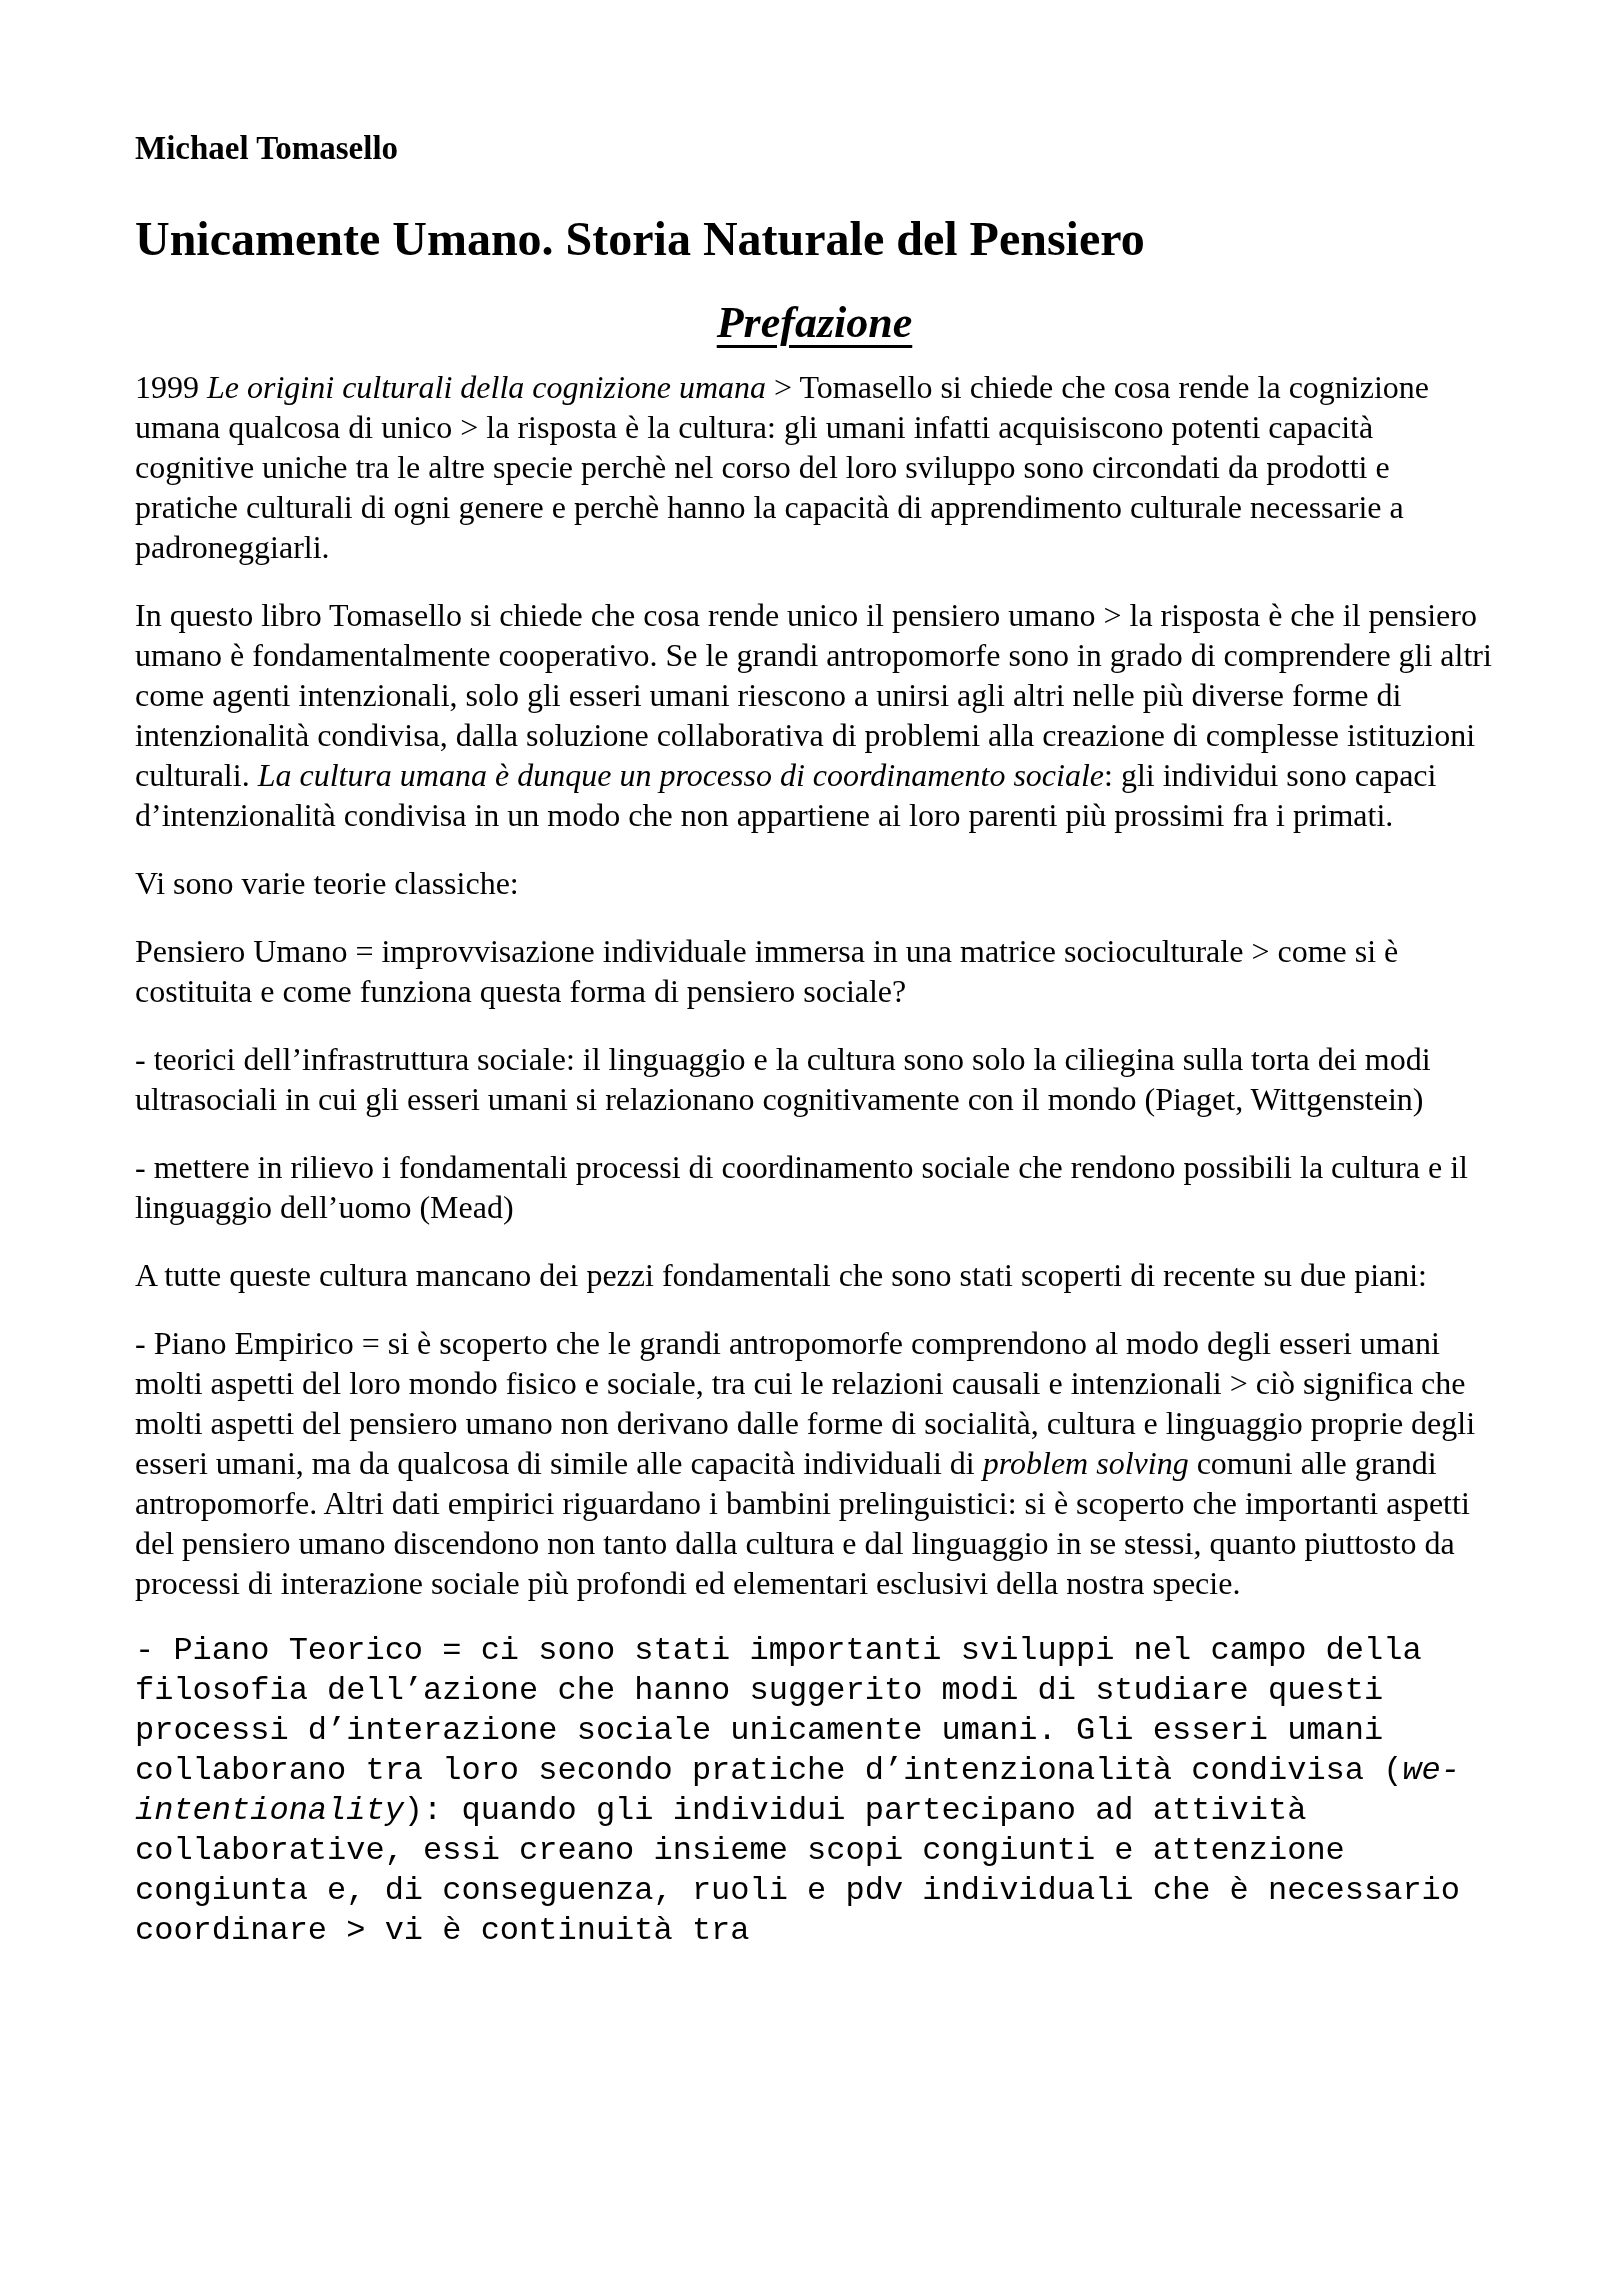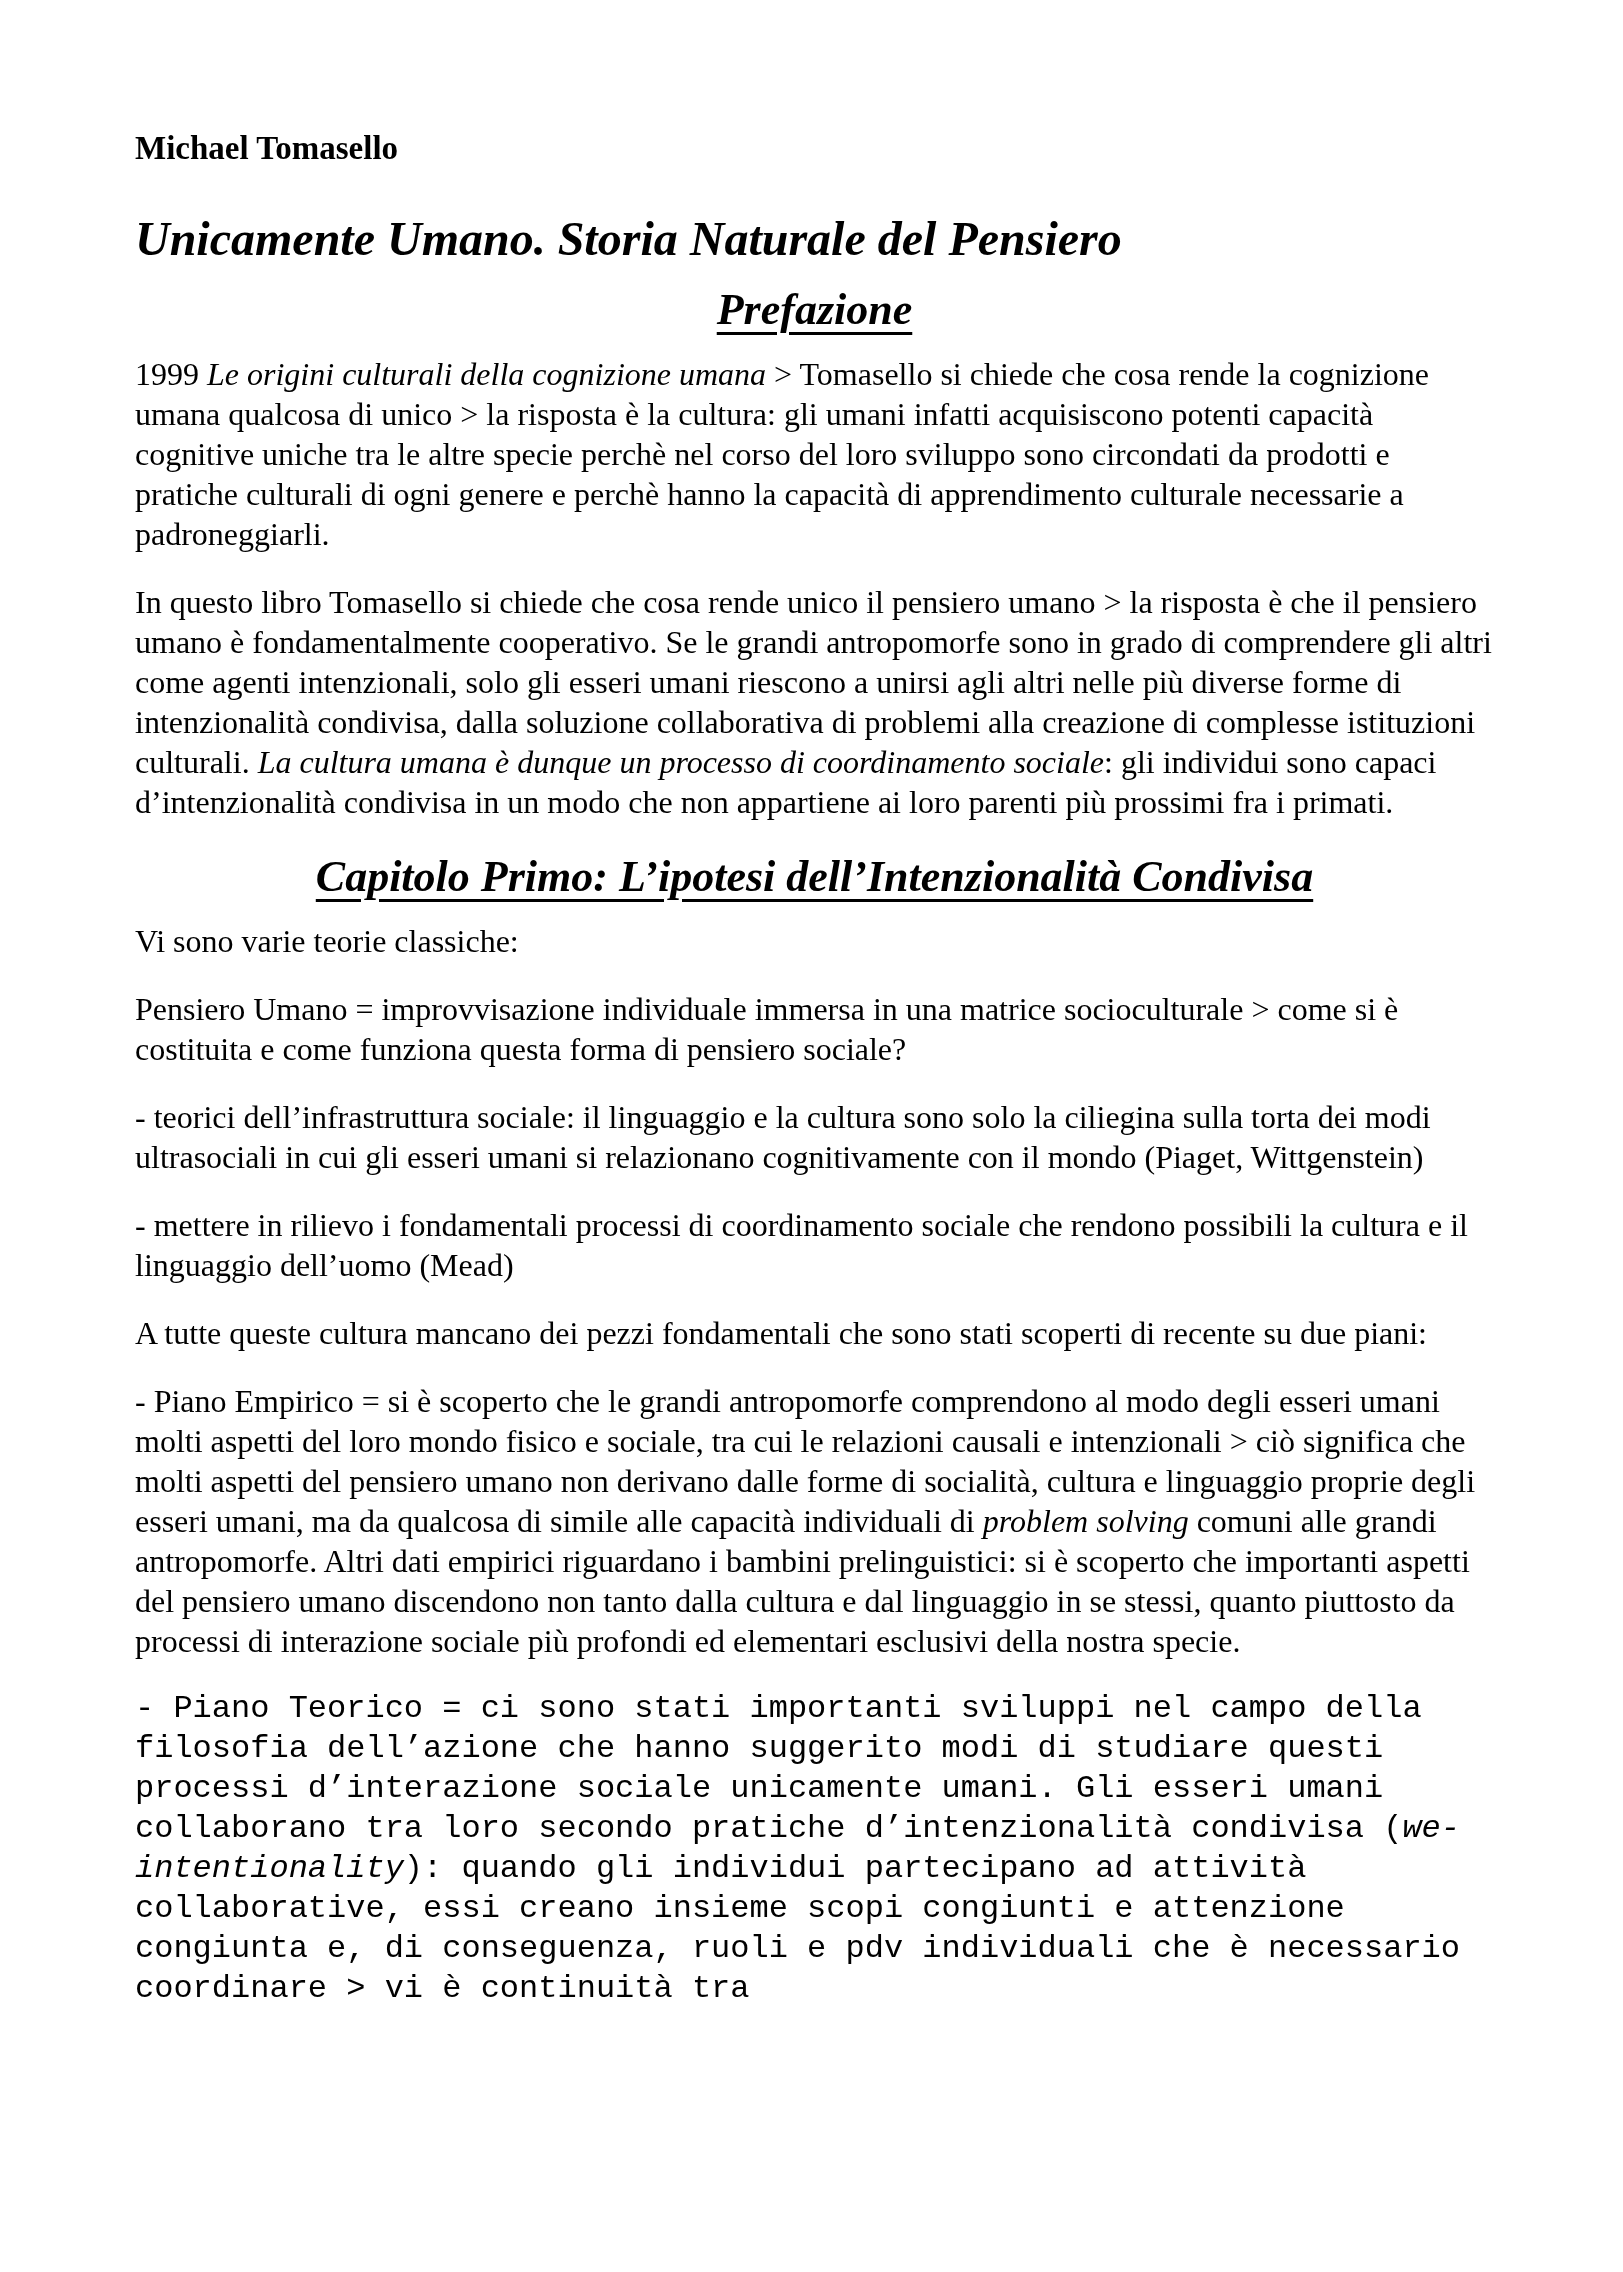--- a/index.html
+++ b/index.html
@@ -15,23 +15,22 @@
   }
   .author {
     font-size: 33px;
     font-weight: bold;
     line-height: 40px;
     margin: 0 0 42px 0;
   }
   .book-title {
     font-size: 48px;
     font-weight: bold;
-    font-style: italic;
     line-height: 58px;
-    margin: 0 0 15px 0;
+    margin: 0 0 28px 0;
   }
   .section-heading {
     font-size: 44px;
     font-weight: bold;
     font-style: italic;
     line-height: 54px;
     margin: 0 0 17px 0;
     text-decoration: underline;
     text-decoration-thickness: 3.1px;
     text-underline-offset: 7.7px;
@@ -54,21 +53,20 @@
   <p class="author">Michael Tomasello</p>
 
   <h1 class="book-title">Unicamente Umano. Storia Naturale del Pensiero</h1>
 
   <h2 class="section-heading">Prefazione</h2>
 
   <p class="para"><span>1999 </span><span class="italic-run">Le origini culturali della cognizione umana</span><span> &gt; Tomasello si chiede che cosa rende la cognizione umana qualcosa di unico &gt; la risposta è la cultura: gli umani infatti acquisiscono potenti capacità cognitive uniche tra le altre specie perchè nel corso del loro sviluppo sono circondati da prodotti e pratiche culturali di ogni genere e perchè hanno la capacità di apprendimento culturale necessarie a padroneggiarli.</span></p>
 
   <p class="para"><span>In questo libro Tomasello si chiede che cosa rende unico il pensiero umano &gt; la risposta è che il pensiero umano è fondamentalmente cooperativo. Se le grandi antropomorfe sono in grado di comprendere gli altri come agenti intenzionali, solo gli esseri umani riescono a unirsi agli altri nelle più diverse forme di intenzionalità condivisa, dalla soluzione collaborativa di problemi alla creazione di complesse istituzioni culturali. </span><span class="italic-run">La cultura umana è dunque un processo di coordinamento sociale</span><span>: gli individui sono capaci d’intenzionalità condivisa in un modo che non appartiene ai loro parenti più prossimi fra i primati.</span></p>
 
-  <h2 class="section-heading">Capitolo Primo: L’ipotesi dell’Intenzionalità Condivisa</h2>
 
   <p class="para">Vi sono varie teorie classiche:</p>
 
   <p class="para">Pensiero Umano = improvvisazione individuale immersa in una matrice socioculturale &gt; come si è costituita e come funziona questa forma di pensiero sociale?</p>
 
 
   <p class="para">- teorici dell’infrastruttura sociale: il linguaggio e la cultura sono solo la ciliegina sulla torta dei modi ultrasociali in cui gli esseri umani si relazionano cognitivamente con il mondo (Piaget, Wittgenstein)</p>
 
   <p class="para">- mettere in rilievo i fondamentali processi di coordinamento sociale che rendono possibili la cultura e il linguaggio dell’uomo (Mead)</p>
 

